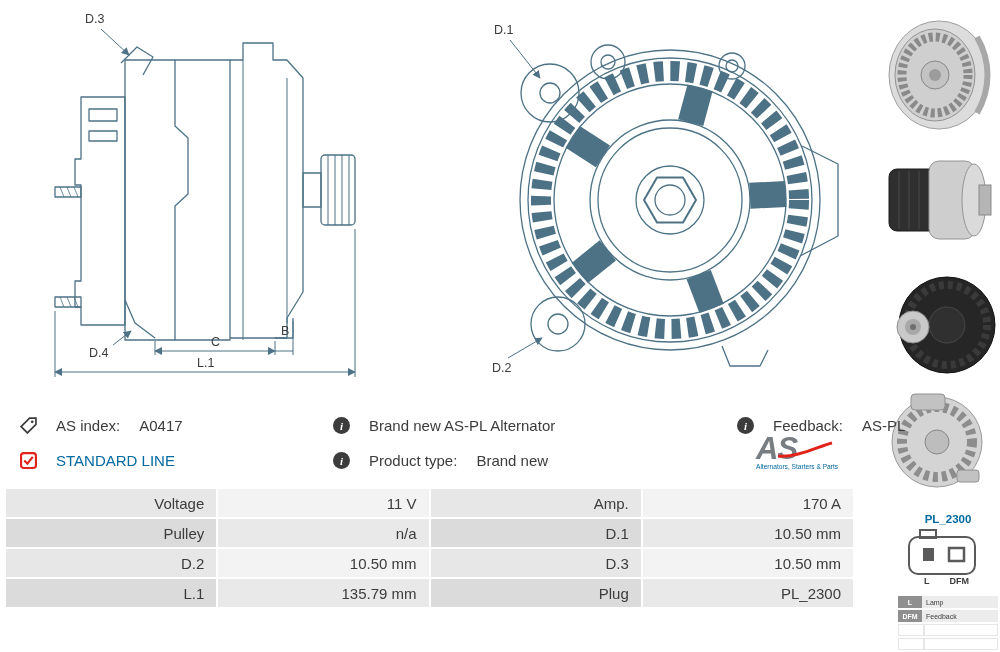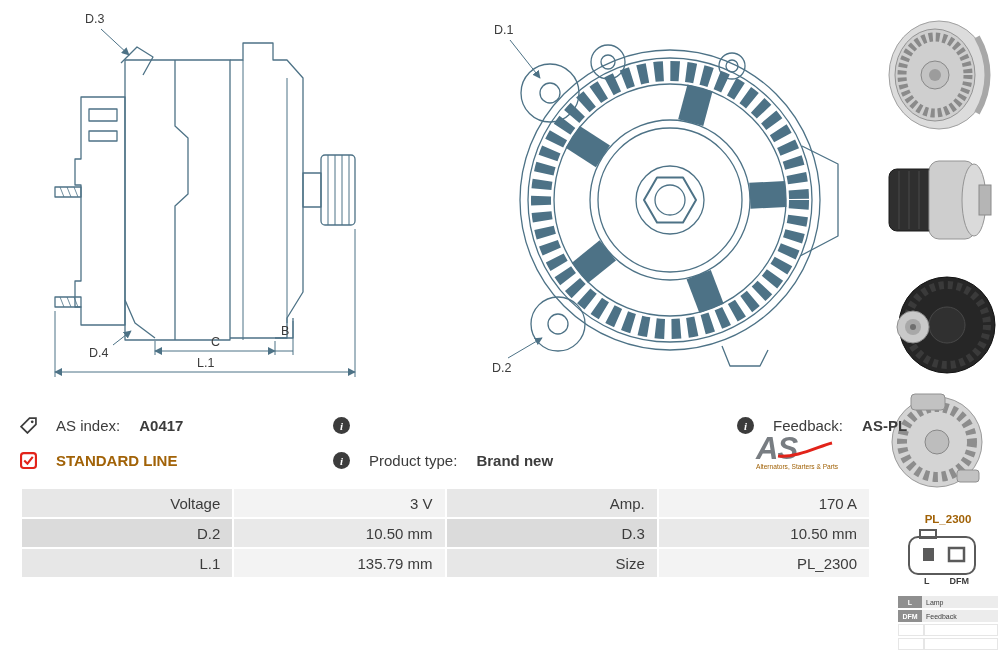--- a/index.html
+++ b/index.html
@@ -10,23 +10,23 @@
   svg .dim{stroke:#4d7286;fill:none;stroke-width:1}
   svg .slots{stroke:#4d7286;fill:none;stroke-width:20;stroke-dasharray:9 7}
   svg .fillspoke{fill:#4d7286;stroke:none}
   svg .hatch{stroke:#4d7286;stroke-width:0.8}
   svg text.dlabel{font-family:"Liberation Sans",sans-serif;font-size:12.5px;fill:#3c3c3c;stroke:none}
   .info-row{position:absolute;display:flex;align-items:flex-end;gap:19px;font-size:15px;height:20px;white-space:nowrap}
   .info-ic{display:inline-flex;width:17px;height:17px;border-radius:50%;background:#3c3c3c;color:#fff;
            align-items:center;justify-content:center;
            font-family:"Liberation Serif",serif;font-style:italic;font-weight:bold;font-size:11px;flex:0 0 auto}
   .icon17{width:17px;height:17px;flex:0 0 auto;display:inline-flex}
-  .b{font-weight:bold}
-  .red{color:#a16207}
-  #spec{position:absolute;left:20px;top:487px;width:851px;border-collapse:separate;border-spacing:2px;table-layout:fixed}
+  .b{font-weight:normal}
+  .red{color:#0369a1}
+  #spec{position:absolute;left:4px;top:487px;width:851px;border-collapse:separate;border-spacing:2px;table-layout:fixed}
   #spec td{height:28px;font-size:15px;text-align:right;padding:0 12px 0 0;vertical-align:middle;overflow:hidden}
   #spec tr:nth-child(odd) td.lab{background:#e7e7e7}
   #spec tr:nth-child(odd) td.val{background:#f3f3f3}
   #spec tr:nth-child(even) td.lab{background:#dbdbdb}
   #spec tr:nth-child(even) td.val{background:#e9e9e9}
   .photo{position:absolute;left:876px;width:122px;display:flex;align-items:center;justify-content:center}
   .aslogo-top{display:flex;align-items:flex-end}
   .aslogo-as{font-size:31px;font-weight:bold;font-style:italic;color:#787d82;line-height:0.85;letter-spacing:-1px}
   .aslogo-swoosh{margin-left:-20px;margin-bottom:3px}
   .aslogo-tag{font-size:6.6px;margin-top:1px;white-space:nowrap}
@@ -186,20 +186,21 @@
         <path d="M1,9 L7,15 L15,7 L15,1 L9,1 L1,9 Z" fill="none" stroke="#3c3c3c" stroke-width="1.6"></path>
         <circle cx="11.5" cy="4.5" r="1.3" fill="#3c3c3c"></circle>
       </svg>
   </span>
   <span>AS index:</span>
   <span class="b">A0417</span>
 </div>
 
 <div class="info-row" style="left:333px;top:414px">
   <span class="info-ic">i</span>
+  <span>Brand new AS-PL Alternator</span>
 </div>
 
 <div class="info-row" style="left:737px;top:414px">
   <span class="info-ic">i</span>
   <span>Feedback:</span>
   <span class="b">AS-PL</span>
 </div>
 
 <div class="info-row" style="left:20px;top:449px">
   <span class="icon17">
@@ -224,34 +225,40 @@
       <path d="M1,15 C20,17 42,5 55,2" stroke="#e2231a" stroke-width="3" fill="none"></path>
     </svg>
   </div>
   <div class="aslogo-tag red">Alternators, Starters &amp; Parts</div>
 </div>
 
 <table id="spec">
   <tbody>
     <tr>
       <td class="lab">Voltage</td>
-      <td class="val">3 V</td>
+      <td class="val">11 V</td>
       <td class="lab">Amp.</td>
       <td class="val">170 A</td>
+    </tr>
+    <tr>
+      <td class="lab">Pulley</td>
+      <td class="val">n/a</td>
+      <td class="lab">D.1</td>
+      <td class="val">10.50 mm</td>
     </tr>
     <tr>
       <td class="lab">D.2</td>
       <td class="val">10.50 mm</td>
       <td class="lab">D.3</td>
       <td class="val">10.50 mm</td>
     </tr>
     <tr>
       <td class="lab">L.1</td>
       <td class="val">135.79 mm</td>
-      <td class="lab">Size</td>
+      <td class="lab">Plug</td>
       <td class="val">PL_2300</td>
     </tr>
   </tbody>
 </table>
 
 <div class="plug-name red">PL_2300</div>
 
 <svg class="abs" style="left:905px;top:528px" width="74" height="50" viewBox="0 0 74 50">
   <rect x="4" y="9" width="66" height="37" rx="9" fill="none" stroke="#5a5a5a" stroke-width="2"></rect>
   <rect x="15" y="2" width="16" height="8" fill="none" stroke="#5a5a5a" stroke-width="2"></rect>

